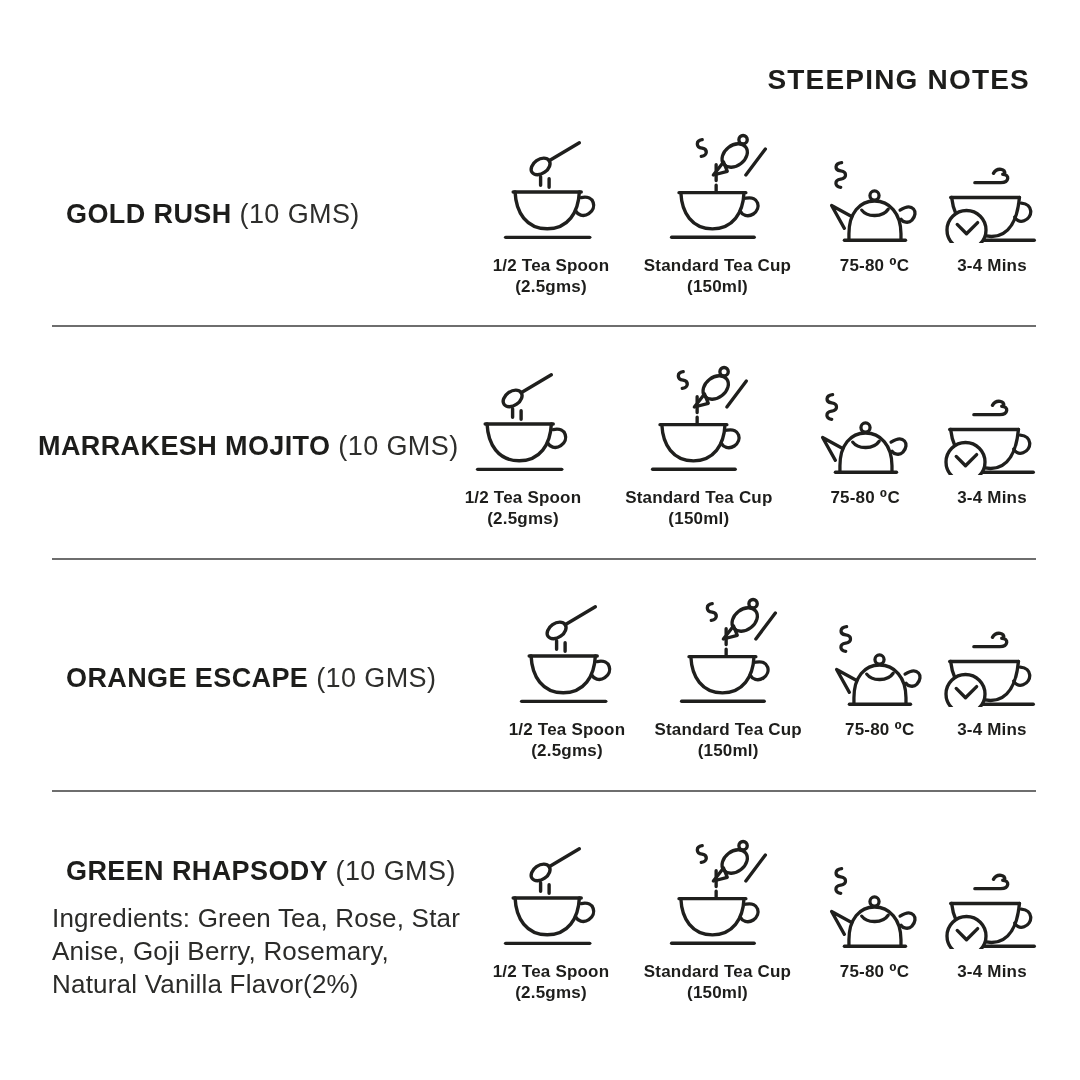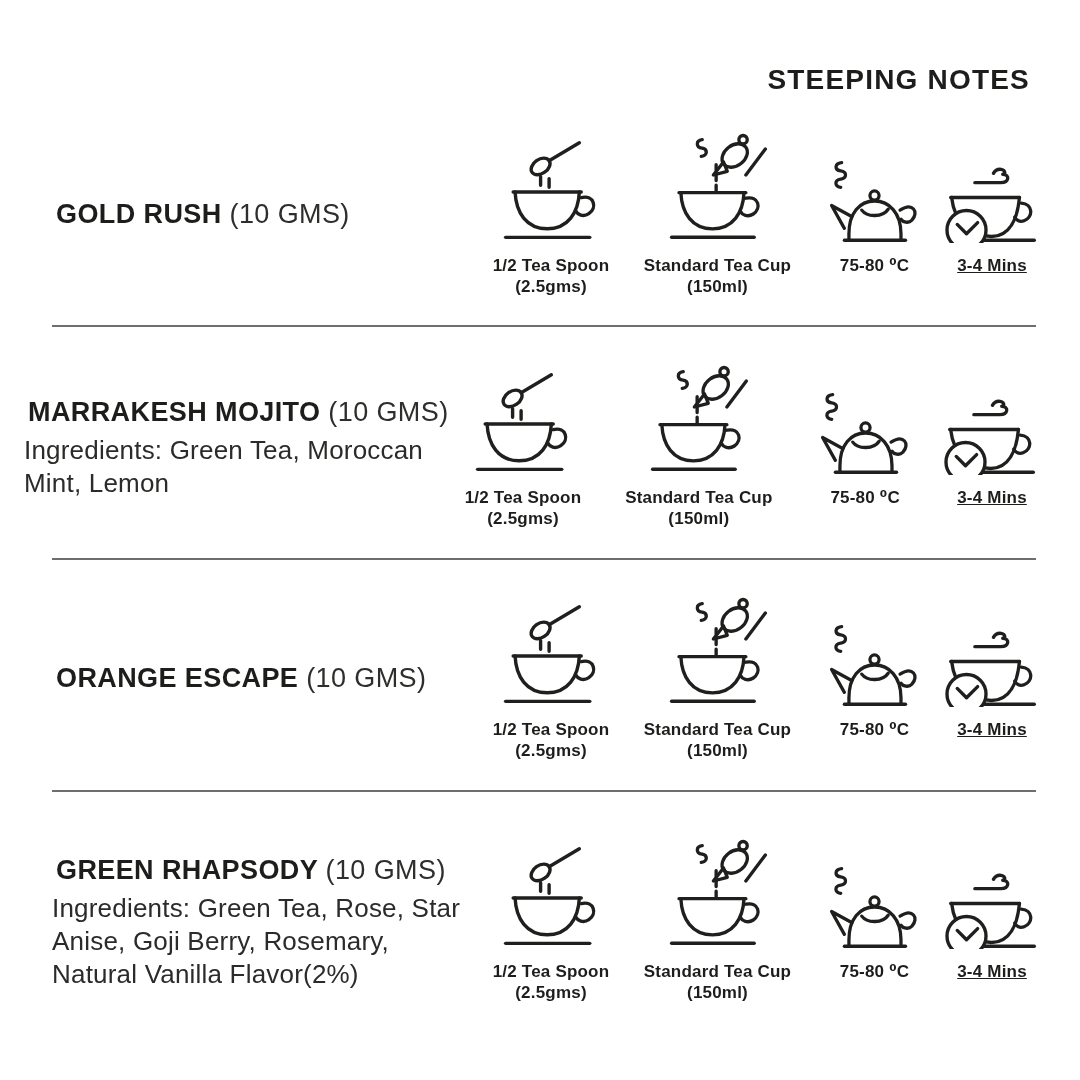--- a/index.html
+++ b/index.html
@@ -3,32 +3,32 @@
 <meta charset="utf-8">
 <style>
   html,body{margin:0;padding:0;background:#fff;}
   *{box-sizing:border-box;}
   #page{width:1080px;height:1080px;background:#ffffff;overflow:hidden;
         font-family:"Liberation Sans","DejaVu Sans",sans-serif;color:#1d1d1b;border-radius:22px;}
   .header{height:96px;display:flex;align-items:flex-end;justify-content:flex-end;
           padding-right:50px;}
   .title{font-size:28px;font-weight:700;letter-spacing:1.2px;line-height:32px;}
   .row{display:flex;align-items:center;padding:6px 45px 0 52px;}
-  .row-1{height:229px;} .row-2{height:231px;padding-left:24px;} .row-3{height:230px;} .row-4{height:250px;}
+  .row-1{height:229px;} .row-2{height:231px;padding-left:24px;} .row-3{height:230px;gap:16px;} .row-4{height:250px;}
   .divider{border-top:2px solid #6e6e6e;margin:0 44px 0 52px;height:0;}
   .tea-text{width:420px;flex:0 0 420px;}
-  .tea-heading{margin:4px;font-size:27px;font-weight:700;letter-spacing:.4px;
+  .tea-heading{margin:14px;font-size:27px;font-weight:700;letter-spacing:.4px;
                line-height:34px;white-space:nowrap;}
   .tea-weight{font-weight:400;color:#2e2e2c;}
   .ingredients{margin:5px 0 0 0;font-size:26px;font-weight:400;color:#2b2b29;
                line-height:33px;letter-spacing:.2px;white-space:pre;}
   .icon-strip{flex:1 1 auto;display:flex;justify-content:space-between;
               align-items:flex-start;margin-left:7px;}
   .icon-col{display:flex;flex-direction:column;align-items:center;}
-  .col-spoon{width:144px;} .col-cup{width:165px;} .col-temp{width:125px;} .col-time{width:86px;text-decoration:underline;}
+  .col-spoon{width:144px;} .col-cup{width:165px;} .col-temp{width:125px;} .col-time{width:86px;}
   .iconbox{height:112px;display:flex;align-items:flex-end;justify-content:center;}
   svg.icon{stroke:#1f1f1d;stroke-width:3.6;fill:none;stroke-linecap:round;stroke-linejoin:round;}
   .caption{margin-top:12px;text-align:center;font-size:17px;font-weight:700;
            line-height:21px;letter-spacing:.2px;color:#1d1d1b;}
   .defs-holder{position:absolute;width:0;height:0;overflow:hidden;}
 </style>
 </head>
 <body>
 
 <svg class="defs-holder" aria-hidden="true">
@@ -131,22 +131,20 @@
           </div>
       </div>
     </div>
   </section>
 
   <div class="divider"></div>
 
   <section class="row row-2">
     <div class="tea-text">
       <h2 class="tea-heading"><span>MARRAKESH MOJITO</span> <span class="tea-weight">(10 GMS)</span></h2>
-      <p class="ingredients">Ingredients: Green Tea, Moroccan
-Mint, Lemon</p>
     </div>
     <div class="icon-strip">
       <div class="icon-col col-spoon">
         <div class="iconbox">
             <svg class="icon" viewBox="4 0 112 110" width="106" height="104">
               <use href="#def-teaspoon"></use>
             </svg>
           </div>
         <div class="caption">
             <div>1/2 Tea Spoon</div>

